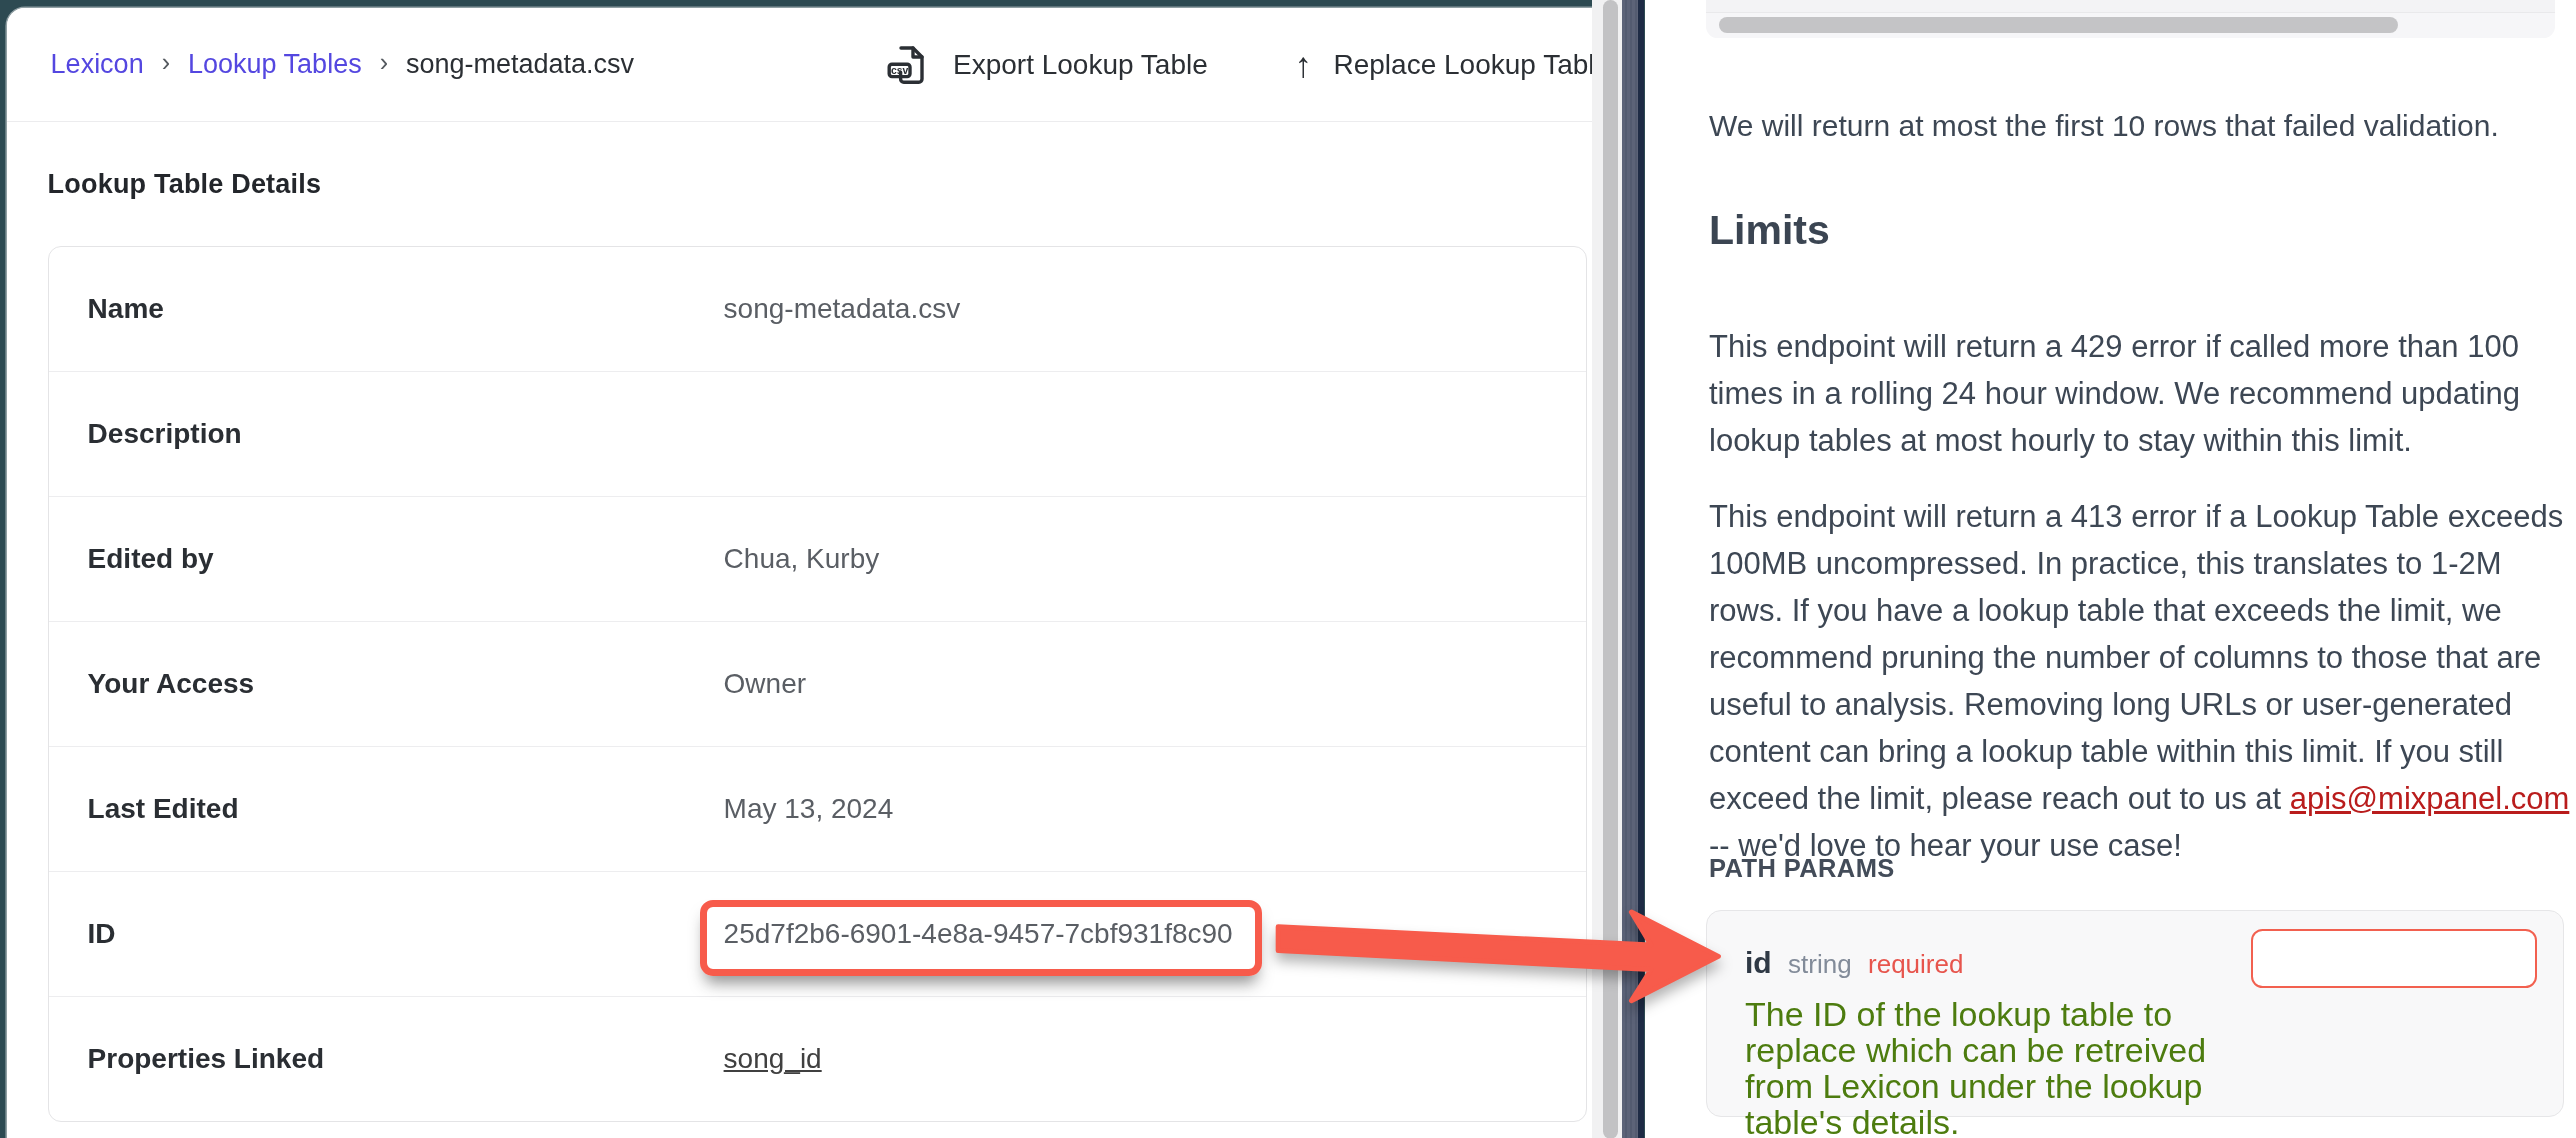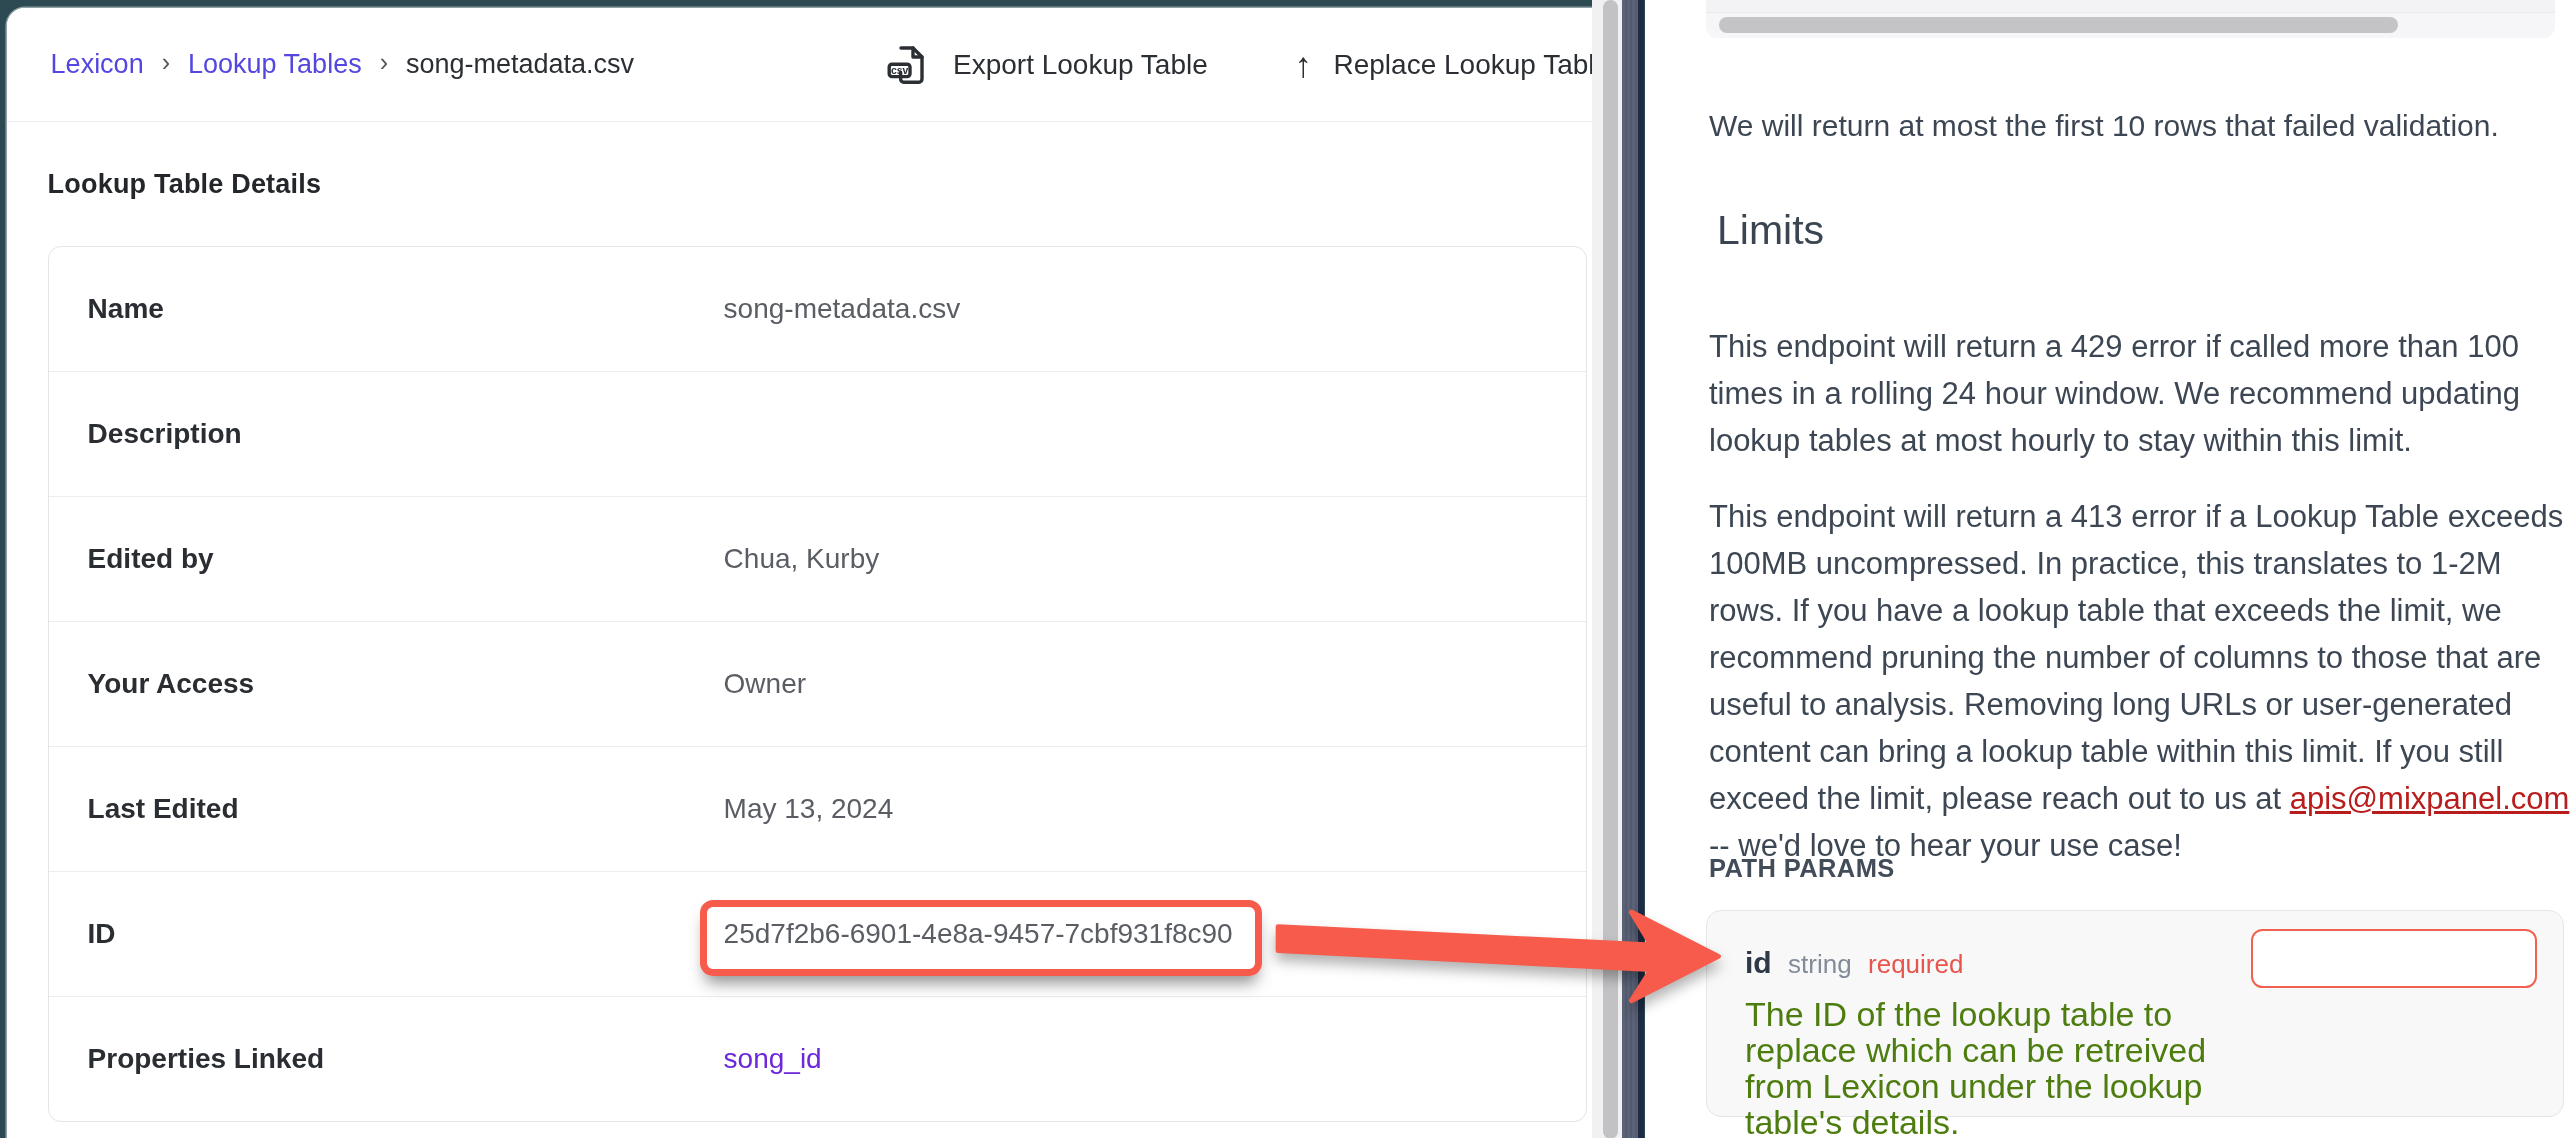--- a/index.html
+++ b/index.html
@@ -54,21 +54,21 @@
     border-bottom:1.6px solid #ededef;
     display:flex;align-items:center;
   }
   .detail-row:last-child{border-bottom:none;}
   .row-label{
     margin-left:39px;font-size:28px;font-weight:600;color:#2a2e33;
   }
   .row-value{
     position:absolute;left:675px;font-size:28px;color:#5a5e64;
   }
-  .link-purple{color:#6d28d9;cursor:pointer;}
+  .link-purple{color:#404040;cursor:pointer;text-decoration:underline;}
 
   
   .v-scroll-track{
     position:absolute;left:1592px;top:0;width:30px;height:1139px;background:#f1f1f2;
   }
   .v-scroll-thumb{
     position:absolute;left:10.7px;top:0;width:15px;height:1139px;
     background:#c2c2c4;border-radius:7.4px;
   }
 
@@ -94,21 +94,21 @@
   }
   .h-scroll-thumb{
     position:absolute;left:13px;top:17px;width:679px;height:16.4px;
     background:#c4c4c6;border-radius:8.2px;
   }
   .intro-line{
     position:absolute;left:64px;top:102px;width:871px;
     font-size:30px;line-height:47px;white-space:nowrap;
   }
   .limits-heading{
-    position:absolute;left:72px;top:207px;font-size:41px;font-weight:400;color:#3b4552;
+    position:absolute;left:64px;top:207px;font-size:41px;font-weight:700;color:#3b4552;
   }
   .para{position:absolute;left:64px;width:864px;font-size:31px;line-height:47px;}
   .para-429{top:292px;}
   .para-413{top:462px;}
   .doc-link{color:#b91c1c;text-decoration:underline;cursor:pointer;}
   .path-params-label{
     position:absolute;left:64px;top:854px;
     font-size:25.5px;font-weight:600;letter-spacing:0.4px;color:#434c59;
   }
   .param-box{

